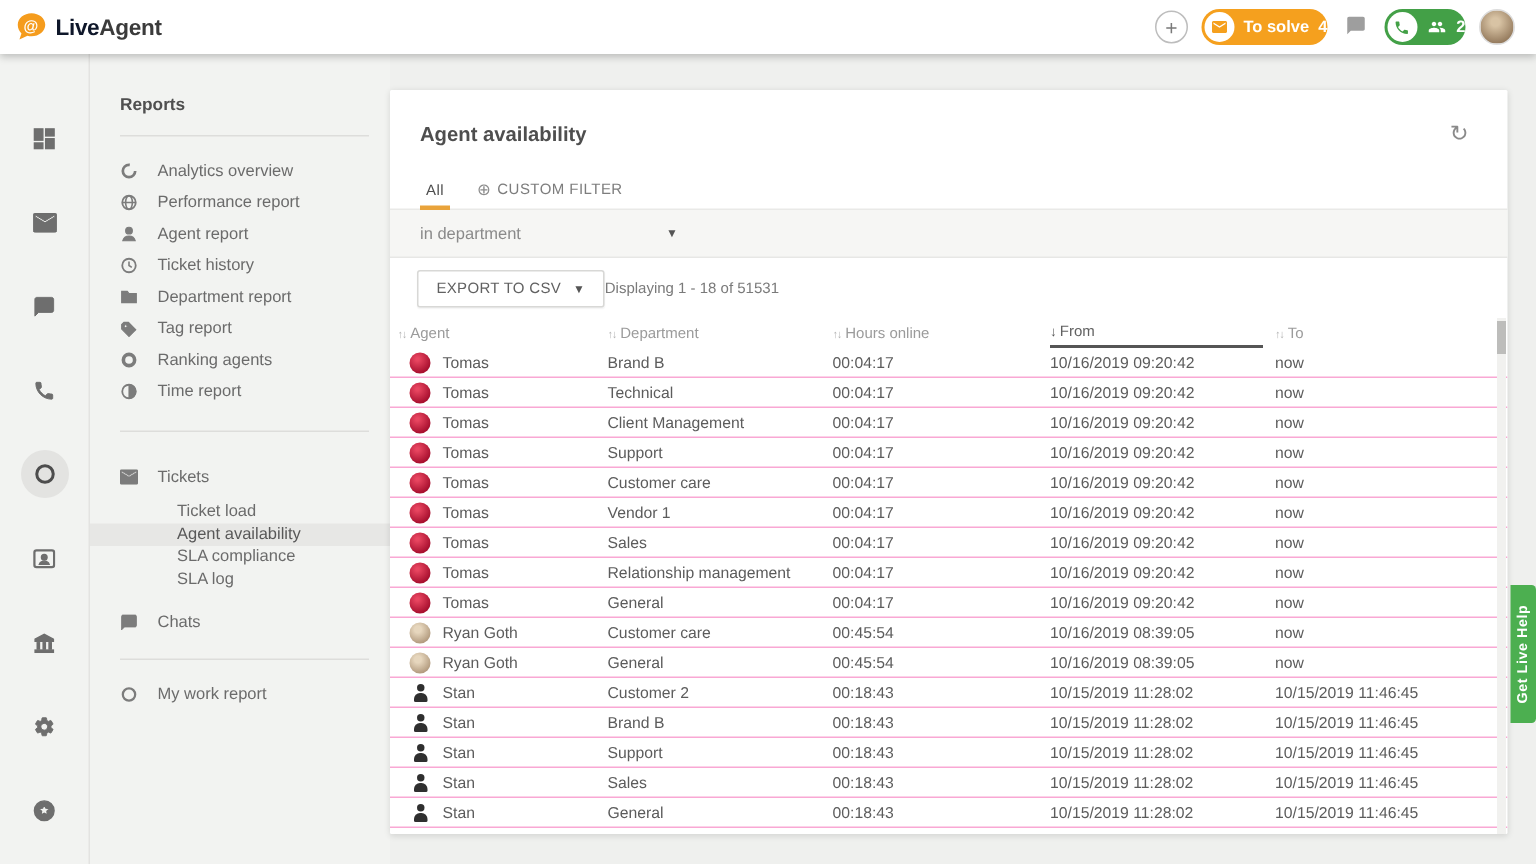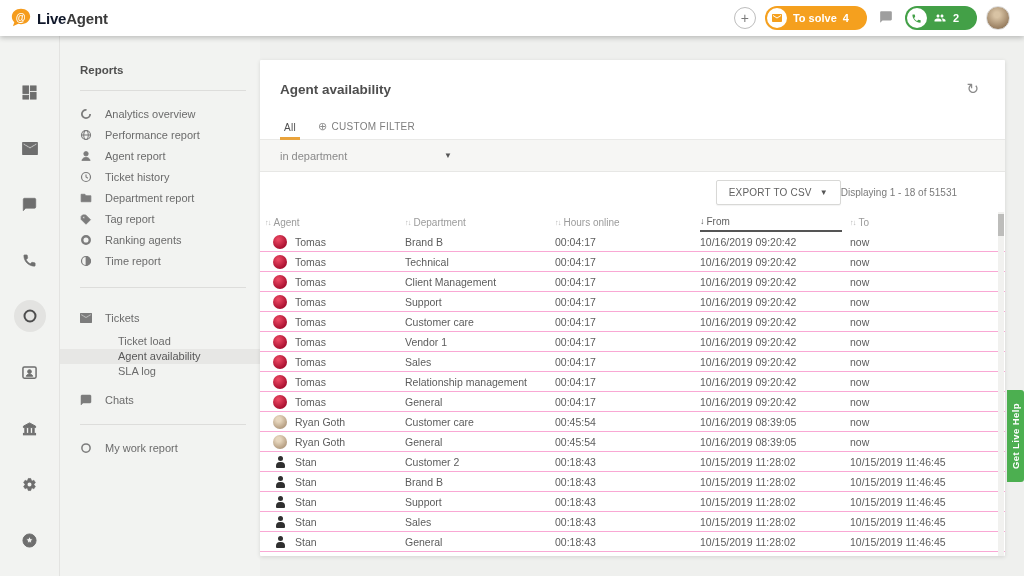--- a/index.html
+++ b/index.html
@@ -9,21 +9,21 @@
   
   .topbar { position:absolute; top:0; left:0; width:1024px; height:36px; background:#fff;
             box-shadow:0 2px 5px rgba(0,0,0,0.22); display:flex; align-items:center;
             justify-content:space-between; padding:0 14px 0 10px; z-index:30; }
   .logo { display:flex; align-items:center; gap:5px; }
   .logo-live { color:#0f172a; font-weight:700; font-size:15px; letter-spacing:-0.2px; }
   .logo-agent { color:#3b3b3b; font-weight:700; font-size:15px; letter-spacing:-0.2px; margin-left:-5px; }
   .top-right { display:flex; align-items:center; gap:9px; }
   .circle-btn { width:22px; height:22px; border-radius:50%; border:1px solid #bdbdbd; background:#fff;
                 color:#7a7a7a; font-size:14px; line-height:19px; text-align:center; cursor:pointer; }
-  .pill { height:24px; border-radius:12px; display:flex; align-items:center; padding:2px 18px 2px 2px;
+  .pill { height:24px; border-radius:12px; display:flex; align-items:center; padding:2px 0 2px 2px;
           gap:6px; color:#fff; font-size:11px; font-weight:700; cursor:pointer; }
   .pill-orange { background:#F5A01E; }
   .pill-green { background:#43A047; }
   .pill-circle { width:20px; height:20px; background:#fff; border-radius:50%; display:flex;
                  align-items:center; justify-content:center; }
   .mini-icon-btn { width:20px; height:20px; border:none; background:transparent; cursor:pointer; }
   .avatar-top { width:24px; height:24px; border-radius:50%;
                 background:radial-gradient(circle at 45% 35%, #d8c3a4 15%, #8a6f52 85%);
                 border:1px solid #ddd; cursor:pointer; }
 
@@ -67,21 +67,21 @@
   .tab.active::after { content:""; position:absolute; left:0; right:0; bottom:-1px; height:3px;
                        background:#E9A33B; }
   .tab-plus { font-size:11px; color:#8d8d8d; }
 
   .filterbar { height:32px; background:#f6f6f4; border-bottom:1px solid #e7e7e5;
                display:flex; align-items:center; padding-left:20px; }
   .filter-select { width:172px; display:flex; align-items:center; justify-content:space-between;
                    font-size:11px; color:#8a8a8a; cursor:pointer; }
   .caret { font-size:8px; color:#555; }
 
-  .toolbar { height:40px; display:flex; align-items:center; justify-content:flex-end;
+  .toolbar { height:40px; display:flex; align-items:center; justify-content:flex-start;
              padding:0 48px 0 18px; }
   .export-btn { height:25px; background:#fff; border:1px solid #d8d8d6; border-radius:2px;
                 font-size:10px; color:#616161; padding:0 12px; display:flex; align-items:center;
                 gap:8px; cursor:pointer; box-shadow:0 1px 1px rgba(0,0,0,0.05);
                 font-family:"Liberation Sans", sans-serif; letter-spacing:0.2px; }
   .displaying { font-size:10px; color:#7a7a7a; }
 
   .tablewrap { flex:1; position:relative; }
   .thead, .tr { display:grid; grid-template-columns:140px 150px 145px 150px 1fr;
                 align-items:center; padding:0 10px 0 5px; }
@@ -278,20 +278,21 @@
     <div class="sb-group">
       <div class="sb-item">
         <svg width="12" height="10" viewBox="0 0 24 20">
             <path d="M22 0H2C.9 0 0 .9 0 2v16c0 1.1.9 2 2 2h20c1.1 0 2-.9 2-2V2c0-1.1-.9-2-2-2zm0 4-10 6L2 4V2l10 6L22 2v2z"></path>
           </svg>
         <span>Tickets</span>
       </div>
       <div class="sb-subs">
         <span class="sb-sub">Ticket load</span>
         <span class="sb-sub active">Agent availability</span>
+        <span class="sb-sub">SLA compliance</span>
         <span class="sb-sub">SLA log</span>
       </div>
       <div class="sb-item" style="margin-bottom:1px;">
         <svg width="12" height="12" viewBox="0 0 24 24">
             <path d="M20 2H4c-1.1 0-2 .9-2 2v18l4-4h14c1.1 0 2-.9 2-2V4c0-1.1-.9-2-2-2z"></path>
           </svg>
         <span>Chats</span>
       </div>
     </div>
 

